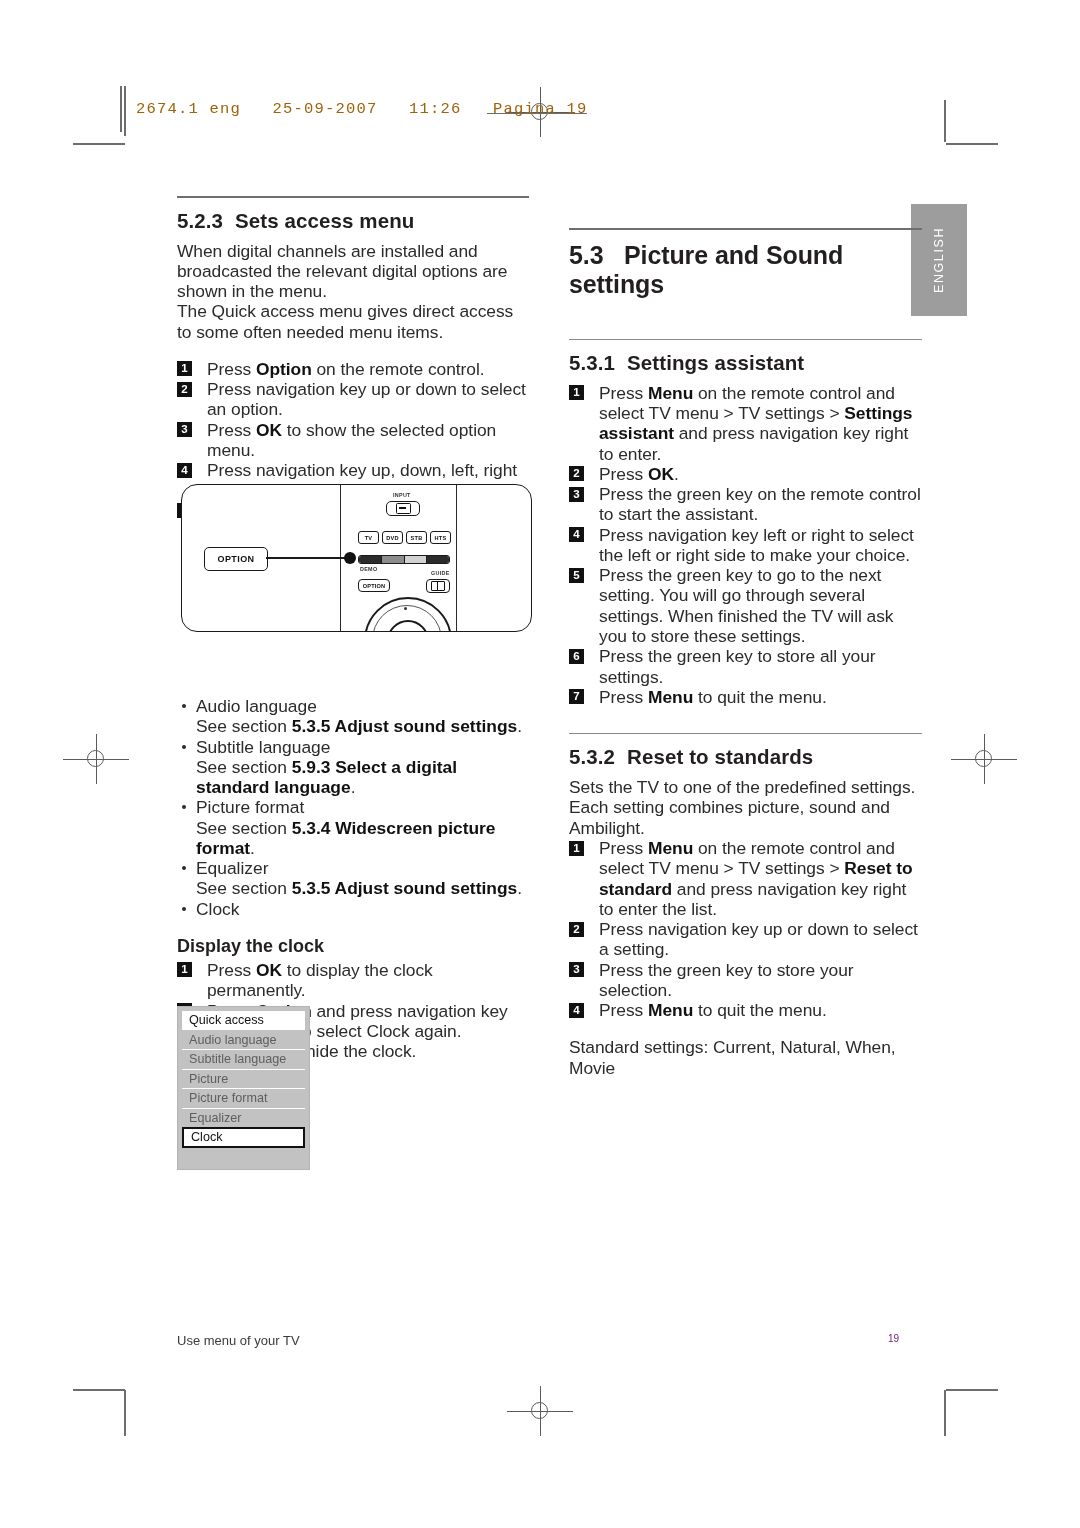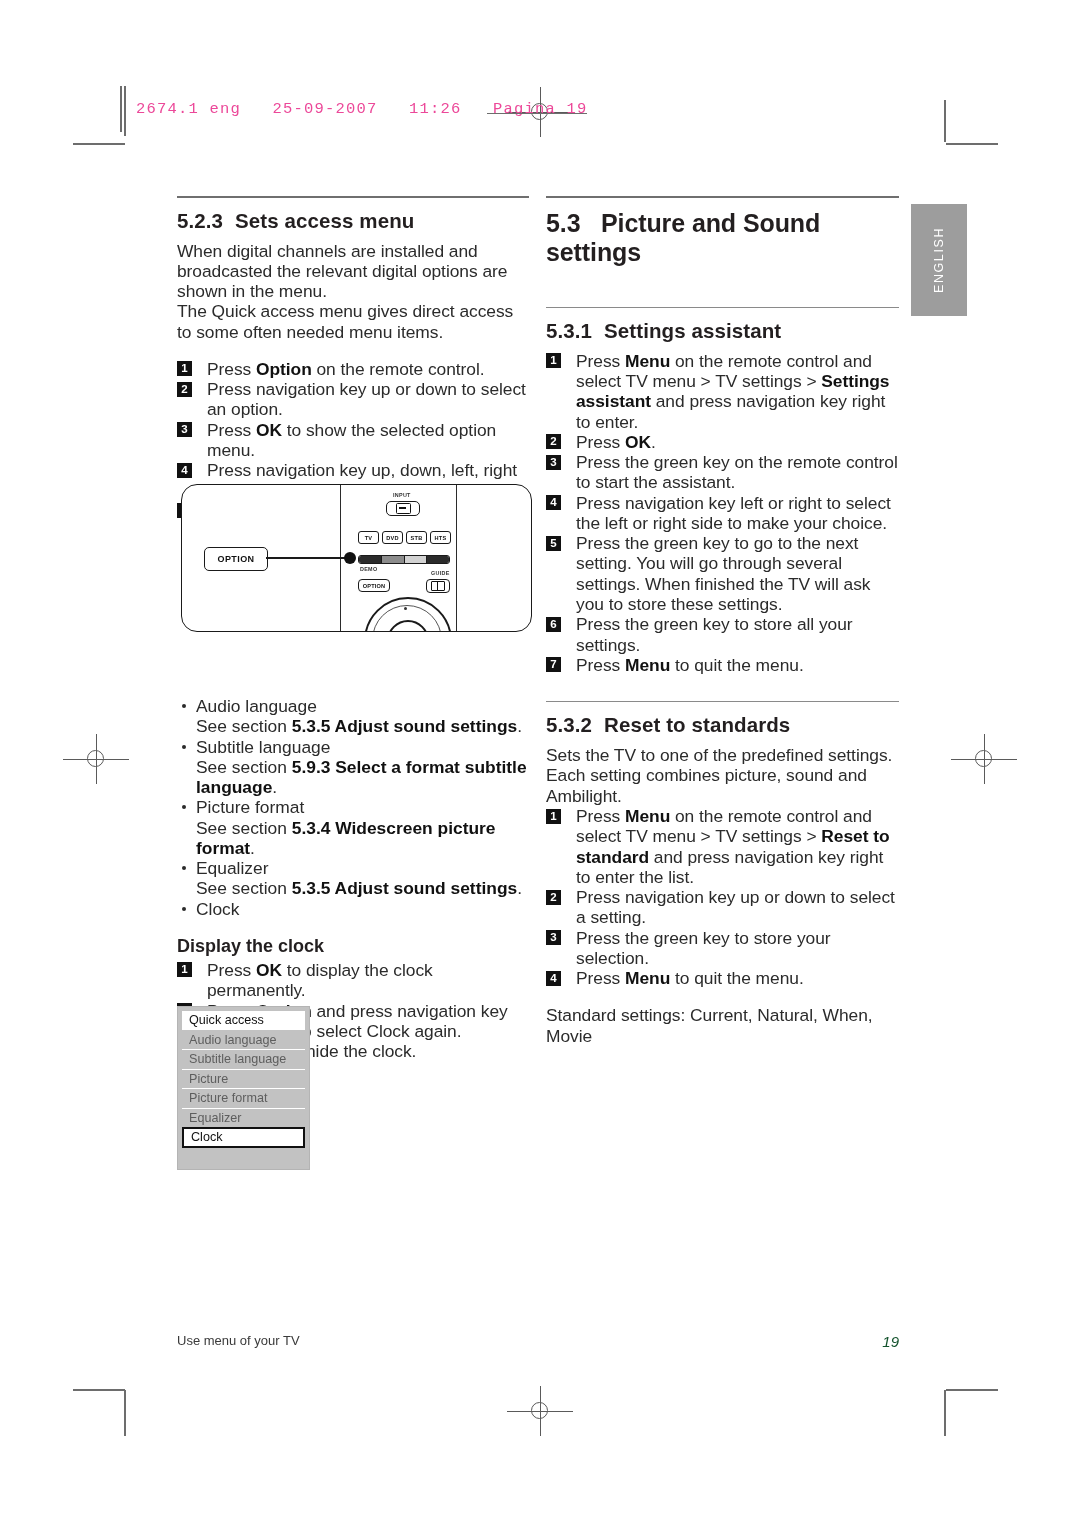--- a/index.html
+++ b/index.html
@@ -23,27 +23,27 @@
   .reg-target .hl{position:absolute;top:16.5px;left:-16px;height:1.1px;width:66px;background:#5a5a5a;}
 
   
   .slug{
     position:absolute;left:120px;top:86px;
     display:flex;align-items:center;
   }
   .slug .bar{width:2px;height:46px;background:#6d6d6d;margin-right:14px;}
   .slug .txt{
     font-family:"Liberation Mono","DejaVu Sans Mono",monospace;
-    font-size:15.5px;letter-spacing:1.2px;color:#ec4899;white-space:pre;
+    font-size:15.5px;letter-spacing:1.2px;color:#a16207;white-space:pre;
   }
   .slug-line{position:absolute;left:487px;top:113px;width:100px;height:1.2px;background:#6d6d6d;}
 
   .col{position:absolute;top:196px;}
   .col-left{left:177px;width:352px;}
-  .col-right{left:546px;width:353px;}
+  .col-right{left:569px;width:353px;margin-top:32px;}
 
   .rule{height:1.6px;background:#6f6f6f;margin:0 0 11px 0;}
   .rule.thin{height:1.2px;background:#8a8a8a;}
 
   h2.sec{
     font-size:20.5px;font-weight:bold;margin:0 0 8px 0;letter-spacing:.1px;
   }
   h2.sec .num{display:inline-block;min-width:58px;}
   h1.big{
     font-size:25px;font-weight:bold;margin:0 0 14px 0;letter-spacing:-.1px;
@@ -166,21 +166,21 @@
   .osd .row.head{background:#ffffff;color:#111;font-weight:normal;border-bottom:1.5px solid #c2c2c2;}
   .osd .row.sel{
     background:#ffffff;color:#111;border:2px solid #111;height:21px;line-height:17px;
     margin-top:-1px;
   }
   .osd .row.blank{height:17px;border-bottom:none;}
 
   
   .footer{position:absolute;left:177px;top:1333px;width:722px;}
   .footer .ft-left{float:left;font-size:13px;color:#3a3a3a;}
-  .footer .ft-right{float:right;font-size:15px;color:#14532d;font-style:italic;}
+  .footer .ft-right{float:right;font-size:10px;color:#701a75;}
 </style>
 </head>
 <body>
 
 <div class="crop-line" style="left:124px;top:86px;width:2px;height:50px;"></div>
 <div class="crop-line" style="left:73px;top:143px;width:52px;height:1.6px;"></div>
 <div class="crop-line" style="left:944px;top:100px;width:1.6px;height:42px;"></div>
 <div class="crop-line" style="left:946px;top:143px;width:52px;height:1.6px;"></div>
 <div class="crop-line" style="left:124px;top:1390px;width:1.6px;height:46px;"></div>
 <div class="crop-line" style="left:73px;top:1389px;width:52px;height:1.6px;"></div>
@@ -241,21 +241,21 @@
 
   <div style="height:175px;"></div>
 
   <ul class="blist">
     <li>
       <span class="term">Audio language</span>
       <span class="see">See section <b>5.3.5 Adjust sound settings</b>.</span>
     </li>
     <li>
       <span class="term">Subtitle language</span>
-      <span class="see">See section <b>5.9.3 Select a format subtitle language</b>.</span>
+      <span class="see">See section <b>5.9.3 Select a digital standard language</b>.</span>
     </li>
     <li>
       <span class="term">Picture format</span>
       <span class="see">See section <b>5.3.4 Widescreen picture format</b>.</span>
     </li>
     <li>
       <span class="term">Equalizer</span>
       <span class="see">See section <b>5.3.5 Adjust sound settings</b>.</span>
     </li>
     <li>

